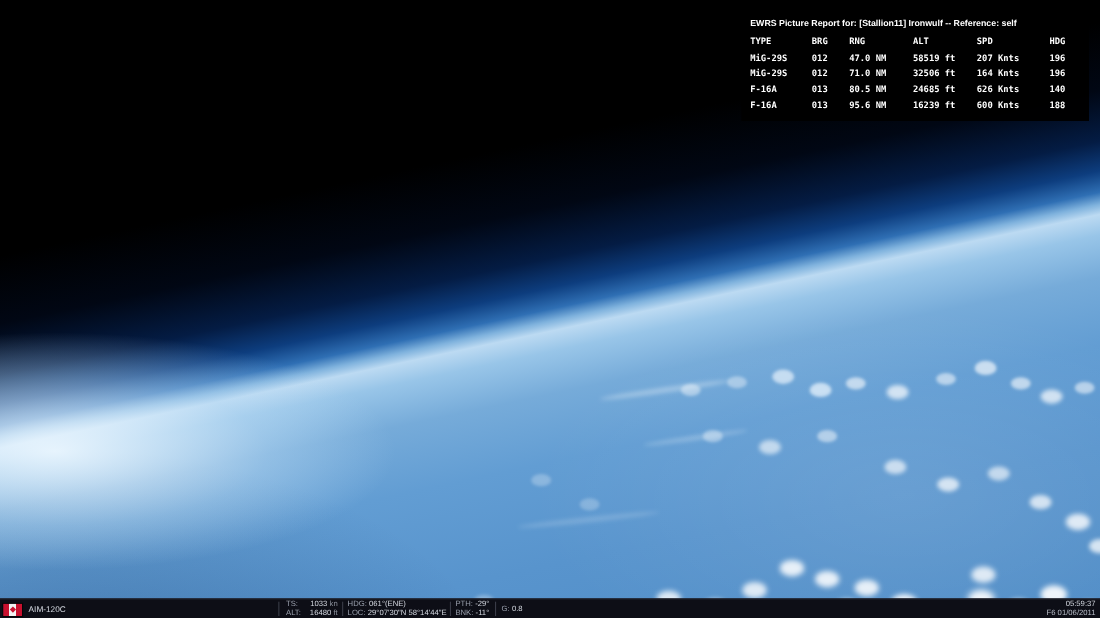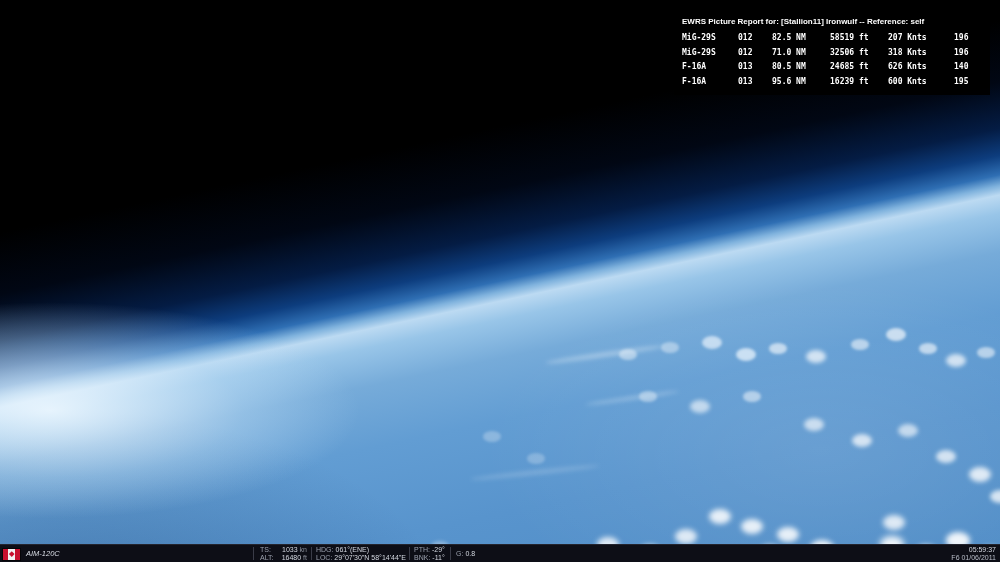--- a/index.html
+++ b/index.html
@@ -112,21 +112,21 @@
     background:#0d0e16; border-top:1px solid #23242e;
     color:#c3c8d2; font-size:7px; line-height:8px;
   }
   .sb-left { position:absolute; left:3px; top:0; height:18px; display:flex; align-items:center; gap:6px; }
   .flag {
     position:relative; width:17px; height:11px; display:inline-block;
     background:linear-gradient(90deg, #c8102e 0 30%, #f2f2f2 30% 70%, #c8102e 70%);
     box-shadow:0 0 0 1px rgba(0,0,0,0.6);
   }
   .flag .leaf { position:absolute; left:7px; top:3.5px; width:3.5px; height:3.5px; background:#c8102e; transform:rotate(45deg); }
-  .sb-weapon { font-size:7.5px; color:#d8dce4;font-style:italic; }
+  .sb-weapon { font-size:7.5px; color:#d8dce4; }
   .sb-div { position:absolute; top:2px; bottom:2px; width:1px; background:#3a3c48; }
   .d1 { left:253px; } .d2 { left:311px; } .d3 { left:409px; } .d4 { left:450px; }
   .sb-sec { position:absolute; top:1px; white-space:nowrap; }
   .sec-speed { left:260px; width:47px; }
   .sec-speed .sb-line { display:flex; justify-content:space-between; }
   .sec-nav { left:316px; }
   .sec-att { left:414px; }
   .sec-g { left:456px; top:0; height:18px; display:flex; align-items:center; }
   .lbl { color:#9aa0ad; margin-right:2px; }
   .val { color:#d4d8e0; }
@@ -143,51 +143,59 @@
   <div class="sky"></div>
   <div class="puff-base puffs-mid"></div>
   <div class="puff-base puffs-bottom"></div>
   <div class="streak s1"></div>
   <div class="streak s2"></div>
   <div class="streak s3"></div>
 
   <div class="ewrs">
     <div class="ewrs-title">EWRS Picture Report for: [Stallion11] Ironwulf -- Reference: self</div>
     <div class="ewrs-table">
+      <div class="ewrs-hrow">
+        <span>TYPE</span>
+        <span>BRG</span>
+        <span>RNG</span>
+        <span>ALT</span>
+        <span>SPD</span>
+        <span>HDG</span>
+      </div>
       <div class="ewrs-row">
         <span>MiG-29S</span>
         <span>012</span>
-        <span>82.5 NM</span>
+        <span>47.0 NM</span>
         <span>58519 ft</span>
         <span>207 Knts</span>
         <span>196</span>
       </div>
       <div class="ewrs-row">
         <span>MiG-29S</span>
         <span>012</span>
         <span>71.0 NM</span>
         <span>32506 ft</span>
-        <span>318 Knts</span>
+        <span>164 Knts</span>
         <span>196</span>
       </div>
       <div class="ewrs-row">
         <span>F-16A</span>
         <span>013</span>
         <span>80.5 NM</span>
         <span>24685 ft</span>
         <span>626 Knts</span>
         <span>140</span>
       </div>
       <div class="ewrs-row">
         <span>F-16A</span>
         <span>013</span>
         <span>95.6 NM</span>
         <span>16239 ft</span>
         <span>600 Knts</span>
-        <span>195</span>
+        <span>188</span>
       </div>
     </div>
   </div>
 
   <div class="statusbar">
     <div class="sb-left">
       <span class="flag">
           <span class="leaf"></span>
         </span>
       <span class="sb-weapon">AIM-120C</span>

